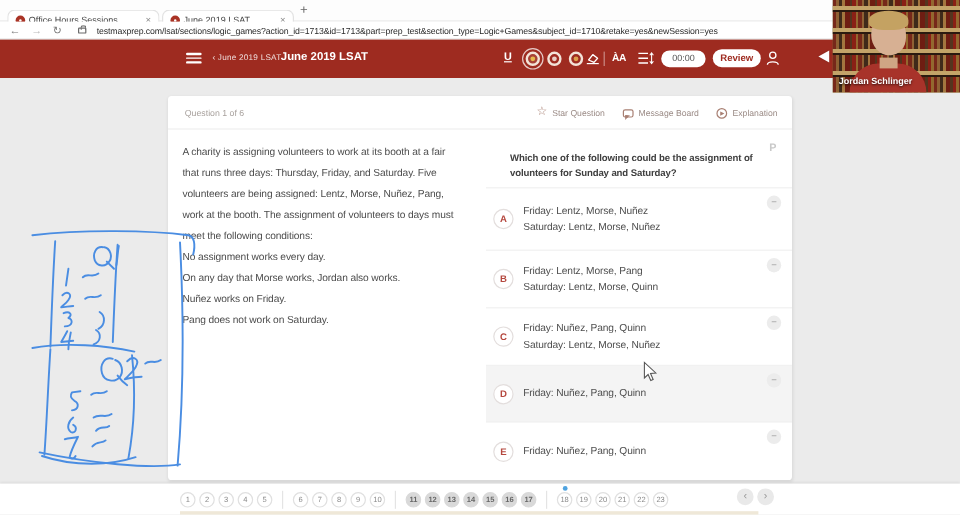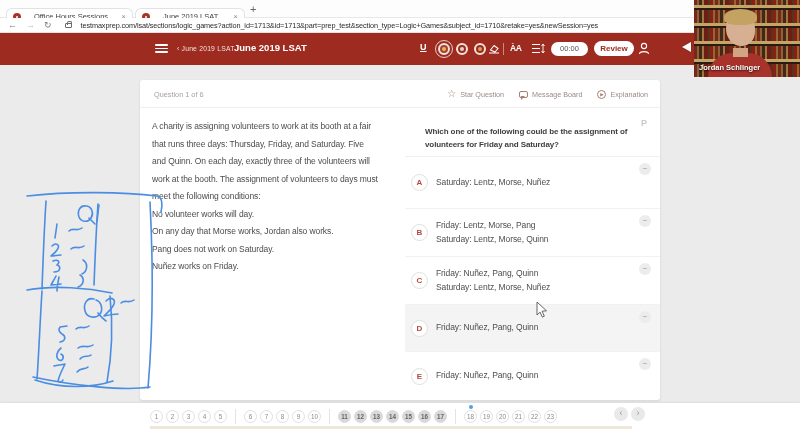--- a/index.html
+++ b/index.html
@@ -2,21 +2,21 @@
 <html><head>
 <meta charset="utf-8">
 <style>
   * { margin:0; padding:0; box-sizing:border-box; }
   html,body { width:800px; height:429px; }
   body { font-family:"Liberation Sans", sans-serif; position:relative; overflow:hidden; background:#ebebeb; }
   .abs { position:absolute; }
 
   
   .tabstrip { left:0; top:0; width:800px; height:18px; background:#fdfdfd; border-bottom:1px solid #e8e8e8; z-index:5; }
-  .tab { position:absolute; top:8px; height:16px; border:1px solid #e2e2e2; border-bottom:none; border-radius:6px 6px 0 0; background:#fff; display:flex; align-items:center; padding:0 6px; gap:13px; }
+  .tab { position:absolute; top:8px; height:16px; border:1px solid #e2e2e2; border-bottom:none; border-radius:6px 6px 0 0; background:#fff; display:flex; align-items:center; padding:0 6px; gap:3px; }
   .tab-label { font-size:7.5px; color:#3d3d3d; white-space:nowrap; overflow:hidden; flex:1; }
   .tab-close { font-size:8px; color:#8b8b8b; line-height:8px; }
   .favicon { width:8px; height:8px; border-radius:50%; background:#a93325; flex:0 0 auto; position:relative; }
   .favicon::after { content:""; position:absolute; left:3px; top:3px; width:2px; height:2px; border-radius:50%; background:#fff; }
   .newtab { position:absolute; left:250px; top:3px; font-size:11px; color:#666; }
   .navbar { left:0; top:18px; width:800px; height:15px; background:#fff; border-bottom:1px solid #e3e3e3; display:flex; align-items:center; padding:0 8px; gap:9px; z-index:5; }
   .navicon { font-size:9px; color:#787878; line-height:10px; }
   .lock { width:7px; height:5px; border:1px solid #6b6b6b; border-radius:1px; position:relative; margin-left:4px; }
   .lock::before { content:""; position:absolute; left:1px; top:-3px; width:3px; height:3px; border:1px solid #6b6b6b; border-bottom:none; border-radius:2px 2px 0 0; }
   .url { font-size:7.3px; color:#2b2b2b; white-space:nowrap; letter-spacing:-0.1px; }
@@ -162,39 +162,40 @@
       <span class="action">
         <span class="play-ic">▶</span>
         <span>Explanation</span>
       </span>
     </div>
   </div>
 
   <div class="passage">
       <div class="pline">A charity is assigning volunteers to work at its booth at a fair</div>
       <div class="pline">that runs three days: Thursday, Friday, and Saturday. Five</div>
-      <div class="pline">and Quinn. On each day, exactly three of the volunteers will</div>
+      <div class="pline">volunteers are being assigned: Lentz, Morse, Nuñez, Pang,</div>
       <div class="pline">work at the booth. The assignment of volunteers to days must</div>
       <div class="pline">meet the following conditions:</div>
-      <div class="pline">No volunteer works will day.</div>
+      <div class="pline">No assignment works every day.</div>
       <div class="pline">On any day that Morse works, Jordan also works.</div>
+      <div class="pline">Nuñez works on Friday.</div>
       <div class="pline">Pang does not work on Saturday.</div>
-      <div class="pline">Nuñez works on Friday.</div>
     </div>
 
   <div class="rightcol">
     <div class="stem">
       <div>Which one of the following could be the assignment of</div>
-      <div>volunteers for Friday and Saturday?</div>
+      <div>volunteers for Sunday and Saturday?</div>
       <span class="pin">P</span>
     </div>
 
     <div class="arow" style="height:52px;">
       <span class="badge">A</span>
       <span class="alines">
+        <div>Friday: Lentz, Morse, Nuñez</div>
         <div>Saturday: Lentz, Morse, Nuñez</div>
       </span>
       <span class="minus">−</span>
     </div>
     <div class="arow" style="height:48px;">
       <span class="badge">B</span>
       <span class="alines">
         <div>Friday: Lentz, Morse, Pang</div>
         <div>Saturday: Lentz, Morse, Quinn</div>
       </span>

